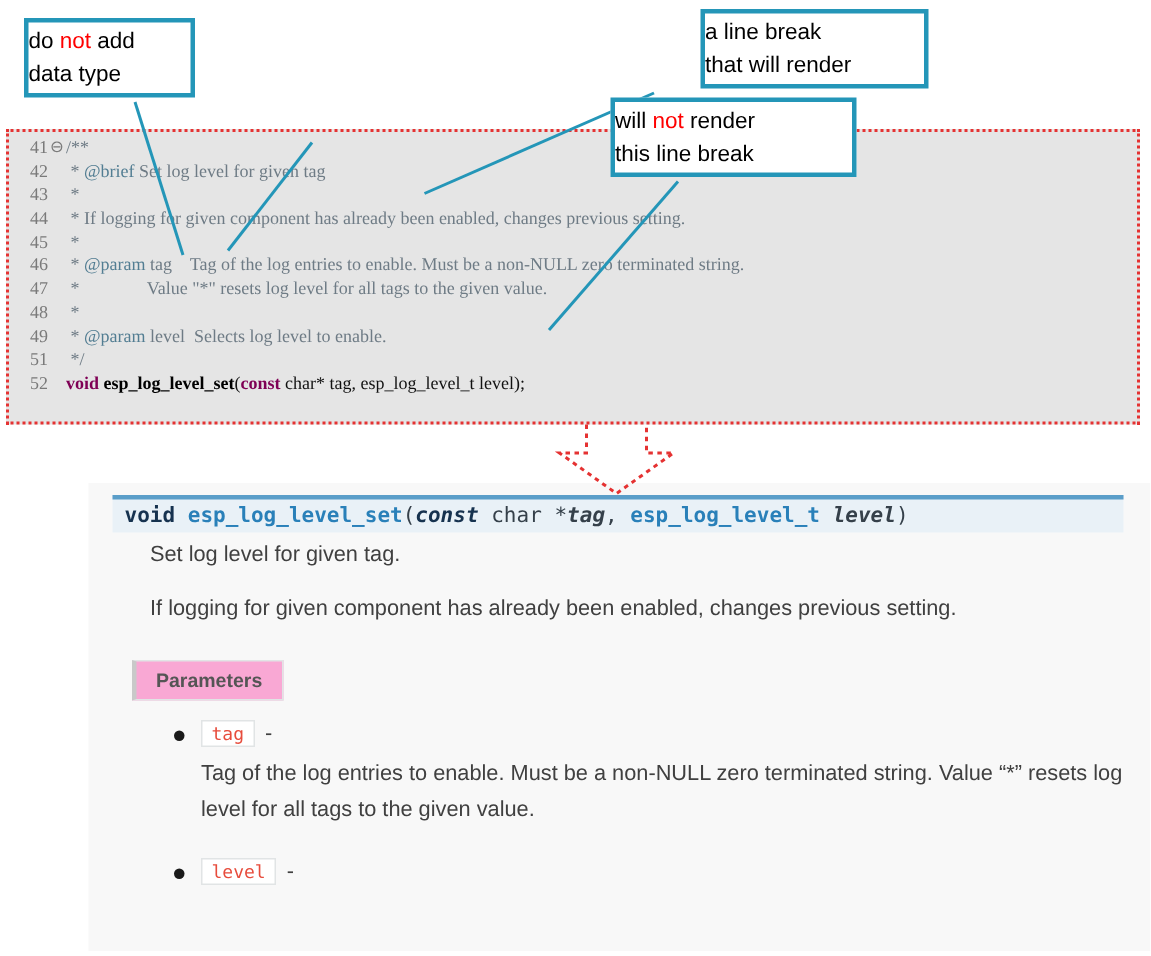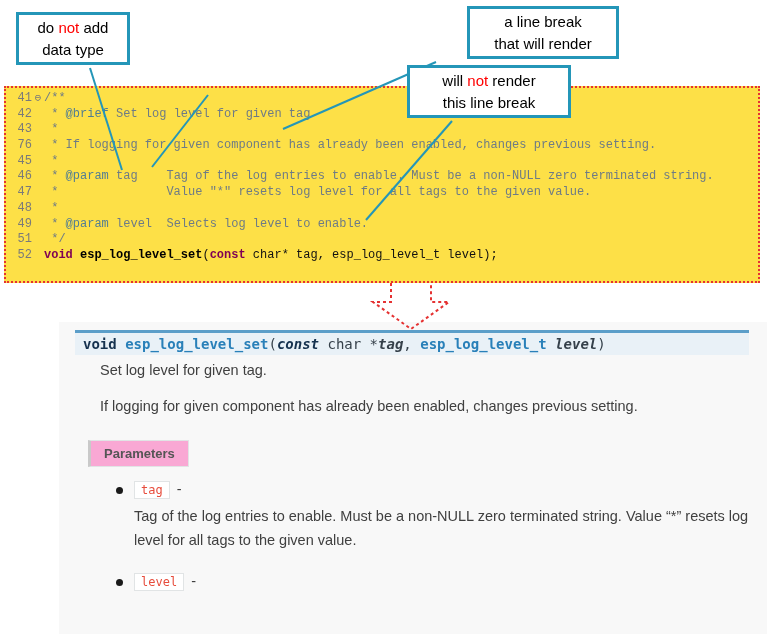--- a/index.html
+++ b/index.html
@@ -7,33 +7,33 @@
     position:relative;width:767px;height:637px;background:#fff;overflow:hidden;
     font-family:"Liberation Sans",sans-serif;
   }
   
   .overlay{position:absolute;left:0;top:0;width:767px;height:637px;pointer-events:none;z-index:3;}
   .connector{stroke:var(--connector);stroke-width:2;fill:none;}
   .funnel{stroke:var(--code-border);stroke-width:2;fill:none;stroke-dasharray:3 3;}
   
   .callout{
     position:absolute;background:#fff;border:3px solid var(--callout-border);
-    display:flex;flex-direction:column;justify-content:center;align-items:center;
+    display:flex;flex-direction:column;justify-content:center;align-items:flex-start;
     font-size:15px;line-height:1.45;color:#000;text-align:center;z-index:4;white-space:pre;
   }
   .red{color:var(--red-accent);}
   .box1{left:16px;top:12px;width:108px;height:47px;}
   .box2{left:147px;top:40px;width:180px;height:47px;}
   .box3{left:423px;top:6px;width:146px;height:47px;margin-left:44px;}
   .box4{left:407px;top:65px;width:158px;height:47px;}
   
   .codeblock{
     position:absolute;left:4px;top:86px;width:752px;height:190px;
-    border:2px dotted var(--code-border);background:#fde047;z-index:2;
-    font-family:Liberation Mono, monospace;font-size:12px;padding-top:3px;overflow:hidden;
+    border:2px dotted var(--code-border);background:#e5e5e5;z-index:2;
+    font-family:Liberation Serif, serif;font-size:12px;padding-top:3px;overflow:hidden;
   }
   .code-line{display:flex;height:15.7px;line-height:15.7px;white-space:pre;}
   .ln{width:22px;padding-left:4px;text-align:right;color:var(--line-number);flex:none;}
   .fold{width:12px;text-align:center;color:var(--line-number);flex:none;font-size:11px;}
   .lc{flex:1;white-space:pre;}
   .cmt{color:var(--comment);}
   .tag{color:var(--doc-tag);}
   .kw{color:var(--keyword);font-weight:bold;}
   .fn{color:#000;font-weight:bold;}
   .pln{color:#111;}
@@ -95,21 +95,21 @@
   <div class="callout box4">
     <div><span>will </span><span class="red">not</span><span> render</span></div>
     <div><span>this line break</span></div>
   </div>
 
   <div class="codeblock">
     <div>
         <div class="code-line"><span class="ln">41</span><span class="fold">⊖</span><span class="lc"><span class="cmt">/**</span></span></div>
         <div class="code-line"><span class="ln">42</span><span class="fold"></span><span class="lc"><span class="cmt"> * </span><span class="tag">@brief</span><span class="cmt"> Set log level for given tag</span></span></div>
         <div class="code-line"><span class="ln">43</span><span class="fold"></span><span class="lc"><span class="cmt"> *</span></span></div>
-        <div class="code-line"><span class="ln">76</span><span class="fold"></span><span class="lc"><span class="cmt"> * If logging for given component has already been enabled, changes previous setting.</span></span></div>
+        <div class="code-line"><span class="ln">44</span><span class="fold"></span><span class="lc"><span class="cmt"> * If logging for given component has already been enabled, changes previous setting.</span></span></div>
         <div class="code-line"><span class="ln">45</span><span class="fold"></span><span class="lc"><span class="cmt"> *</span></span></div>
         <div class="code-line"><span class="ln">46</span><span class="fold"></span><span class="lc"><span class="cmt"> * </span><span class="tag">@param</span><span class="cmt"> tag    Tag of the log entries to enable. Must be a non-NULL zero terminated string.</span></span></div>
         <div class="code-line"><span class="ln">47</span><span class="fold"></span><span class="lc"><span class="cmt"> *               Value "*" resets log level for all tags to the given value.</span></span></div>
         <div class="code-line"><span class="ln">48</span><span class="fold"></span><span class="lc"><span class="cmt"> *</span></span></div>
         <div class="code-line"><span class="ln">49</span><span class="fold"></span><span class="lc"><span class="cmt"> * </span><span class="tag">@param</span><span class="cmt"> level  Selects log level to enable.</span></span></div>
         <div class="code-line"><span class="ln">51</span><span class="fold"></span><span class="lc"><span class="cmt"> */</span></span></div>
         <div class="code-line"><span class="ln">52</span><span class="fold"></span><span class="lc"><span class="kw">void</span><span class="pln"> </span><span class="fn">esp_log_level_set</span><span class="pln">(</span><span class="kw">const</span><span class="pln"> char* tag, esp_log_level_t level);</span></span></div>
       </div>
   </div>
 

